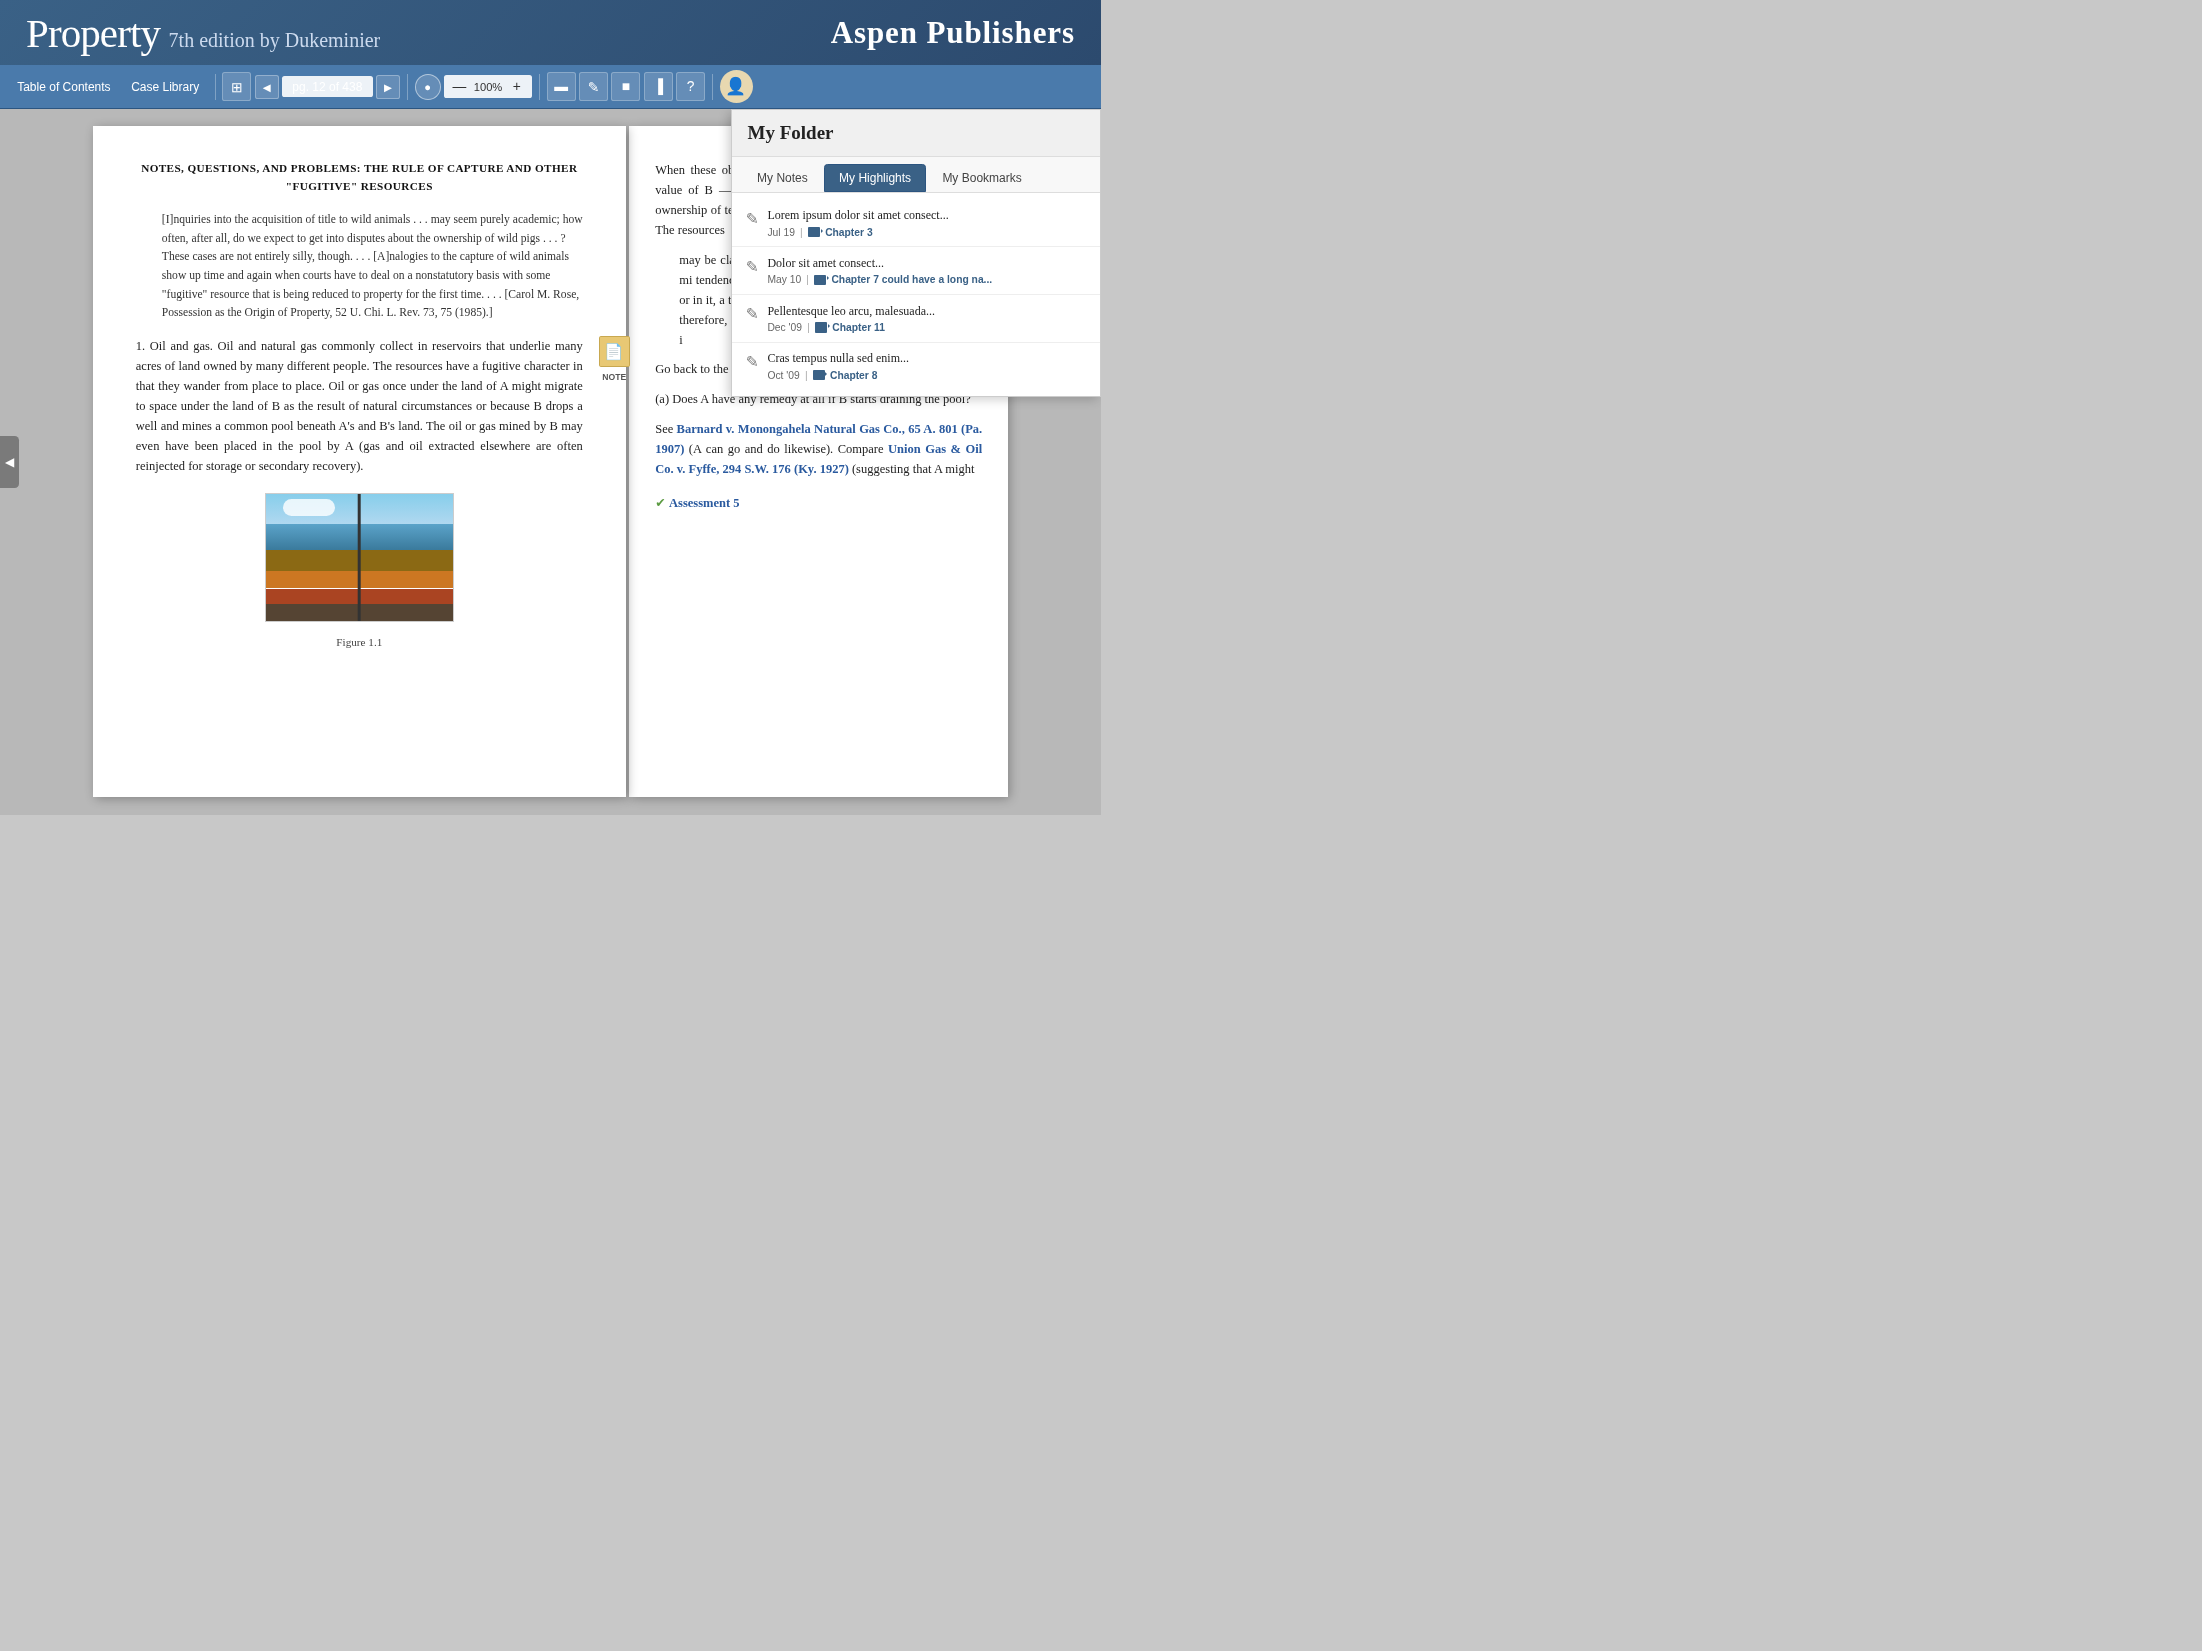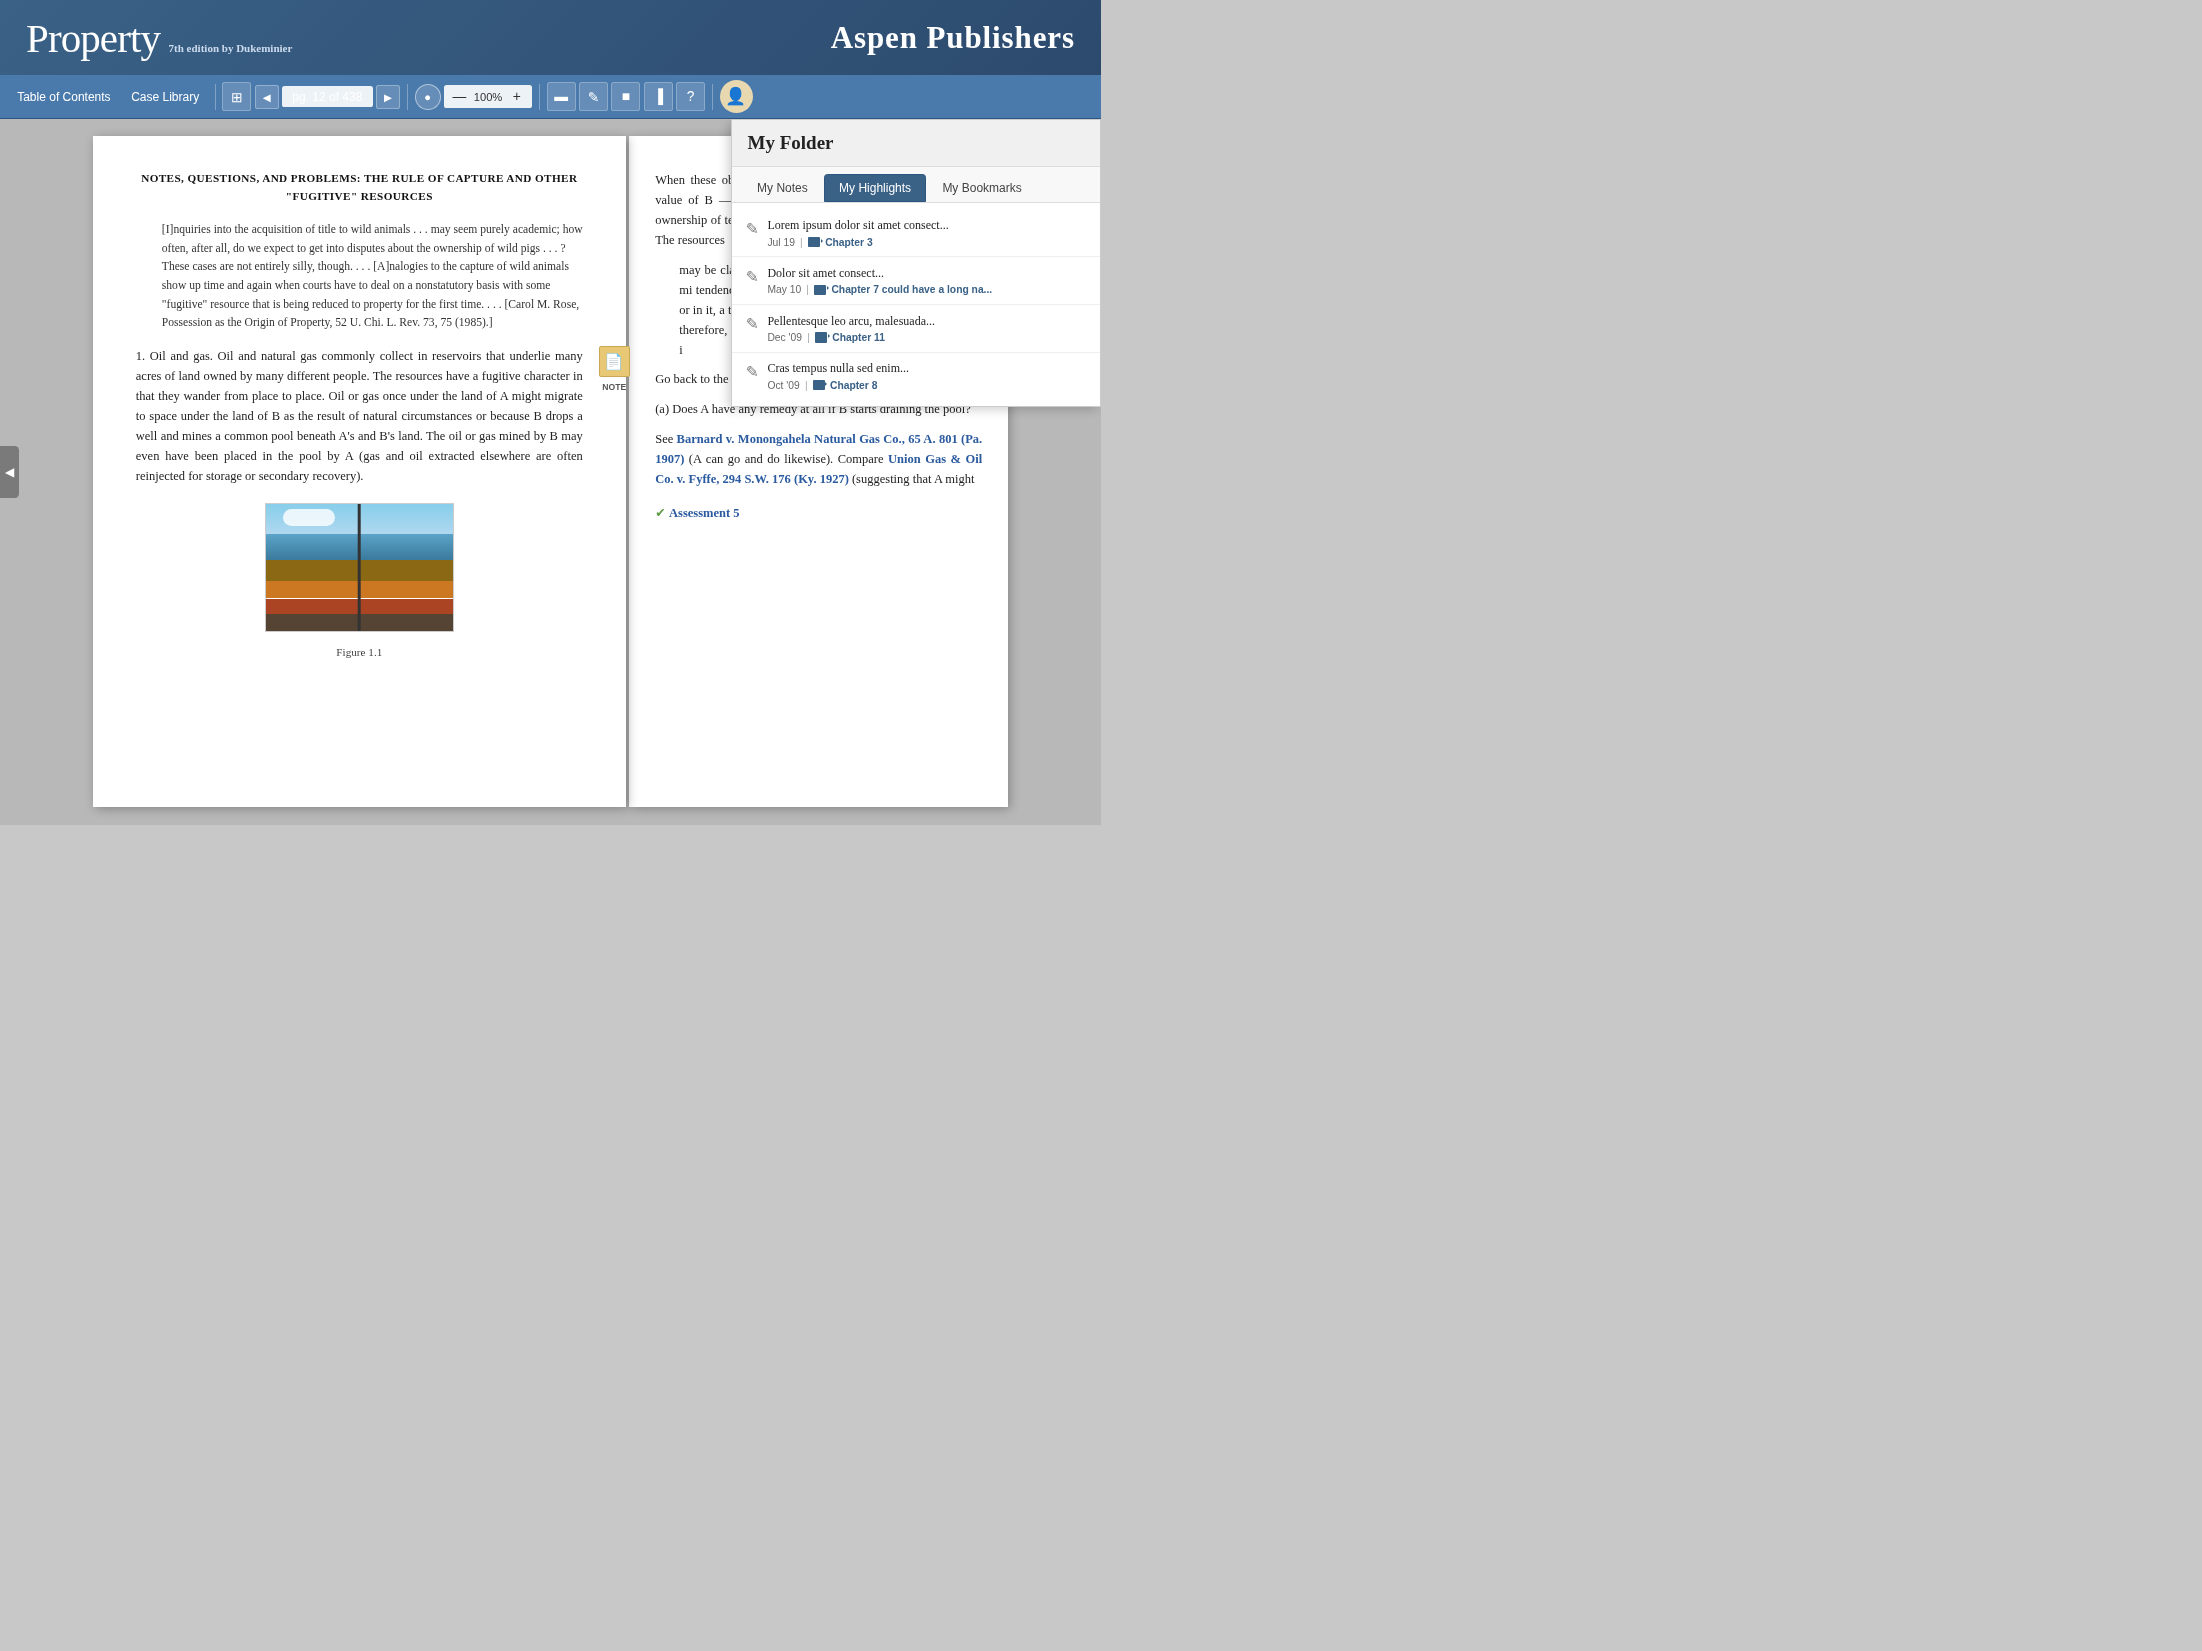--- a/index.html
+++ b/index.html
@@ -2,40 +2,40 @@
 <html style="font-size:13.8px"><head>
   <meta charset="utf-8">
   <style>
     * { box-sizing: border-box; margin: 0; padding: 0; }
     body { font-family: Georgia, serif; background: #c8c8c8; width: 1101px; height: 826px; overflow: hidden; }
 
     
     .header {
       background: #3a6186;
       background: linear-gradient(135deg, #3a6186 0%, #2c4a6e 100%);
-      height: 75px;
+      height: 65px;
       display: flex;
       align-items: center;
       justify-content: space-between;
       padding: 0 26px;
     }
     .header-title {
       color: white;
       display: flex;
       align-items: baseline;
       gap: 8.6px;
     }
     .header-title-large {
       font-size: 41px;
       font-weight: 300;
       letter-spacing: -0.9px;
     }
     .header-title-sub {
-      font-size: 11px;
-      font-weight: bold;
+      font-size: 20px;
+      font-weight: normal;
       color: #ccdaee;
     }
     .header-publisher {
       color: white;
       font-size: 31px;
       font-weight: bold;
       letter-spacing: 0.9px;
     }
 
     

